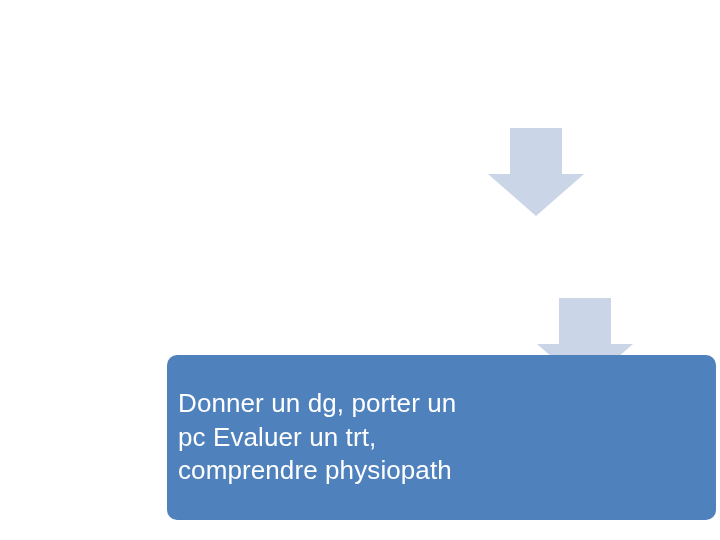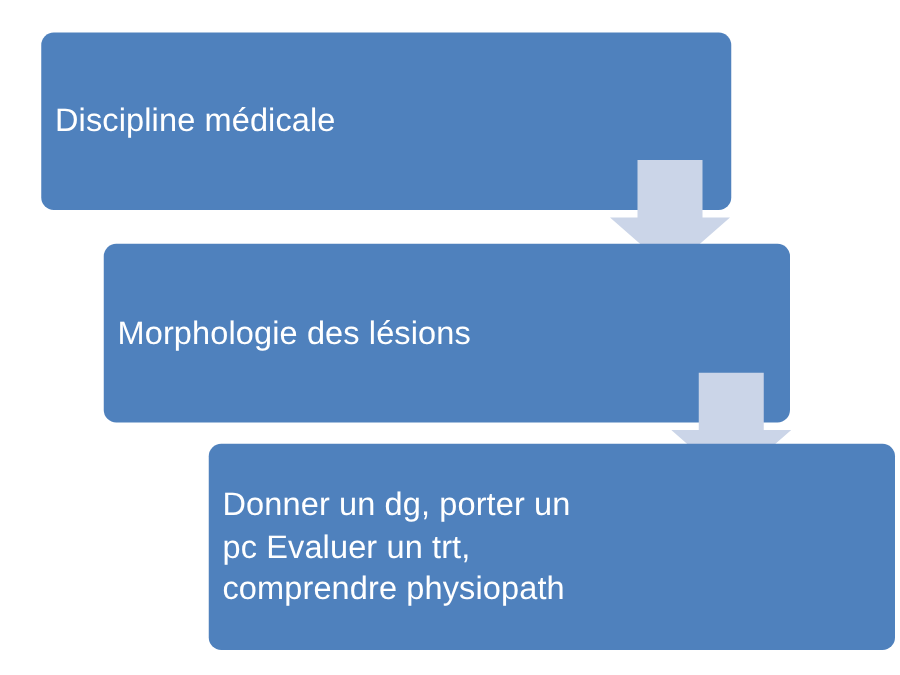--- a/index.html
+++ b/index.html
@@ -81,33 +81,27 @@
     top: 298px;
     width: 96px;
     height: 88px;
   }
 </style>
 </head>
 <body>
 
 <div id="stage">
 
-  <div class="proc-box" id="box-1">
-    <span class="proc-text">Discipline médicale</span>
-  </div>
 
   <div class="arrow" id="arrow-1">
     <svg width="96" height="88" viewBox="0 0 96 88" xmlns="http://www.w3.org/2000/svg">
       <polygon points="22,0 74,0 74,46 96,46 48,88 0,46 22,46" fill="#CBD5E8"></polygon>
     </svg>
   </div>
 
-  <div class="proc-box" id="box-2">
-    <span class="proc-text">Morphologie des lésions</span>
-  </div>
 
   <div class="arrow" id="arrow-2">
     <svg width="96" height="88" viewBox="0 0 96 88" xmlns="http://www.w3.org/2000/svg">
       <polygon points="22,0 74,0 74,46 96,46 48,88 0,46 22,46" fill="#CBD5E8"></polygon>
     </svg>
   </div>
 
   <div class="proc-box" id="box-3">
     <span class="proc-text">Donner un dg, porter un
 pc Evaluer un trt,

